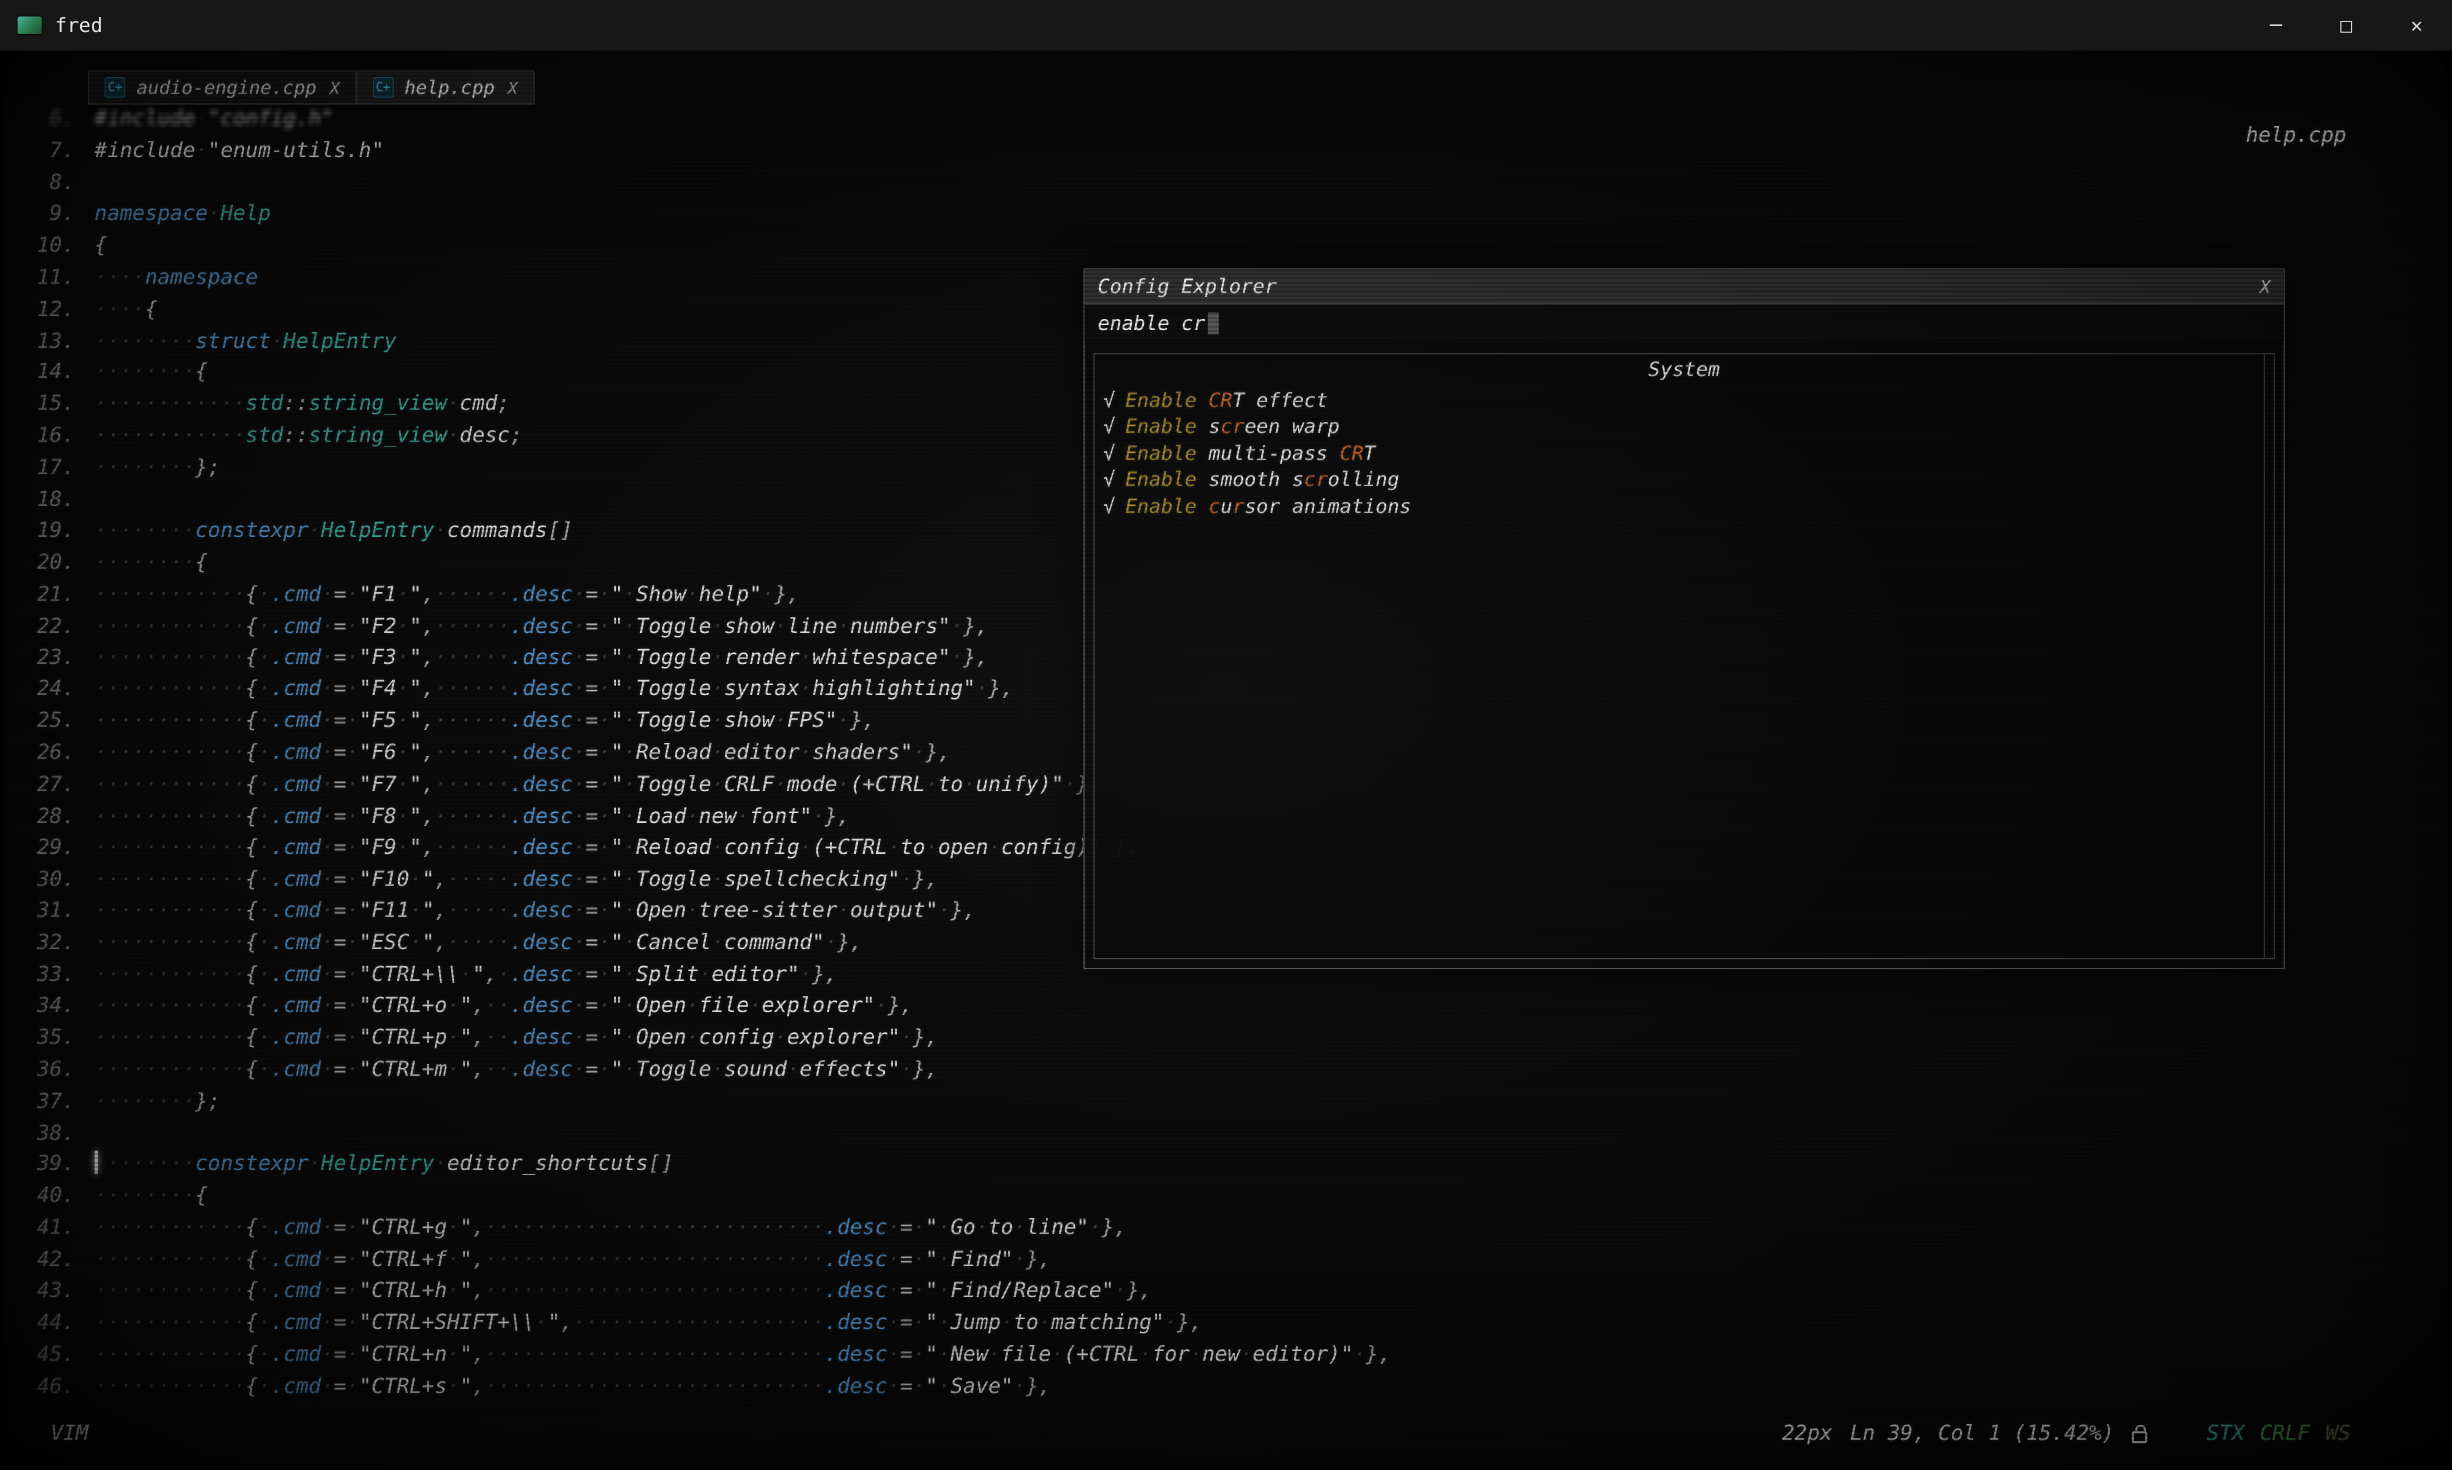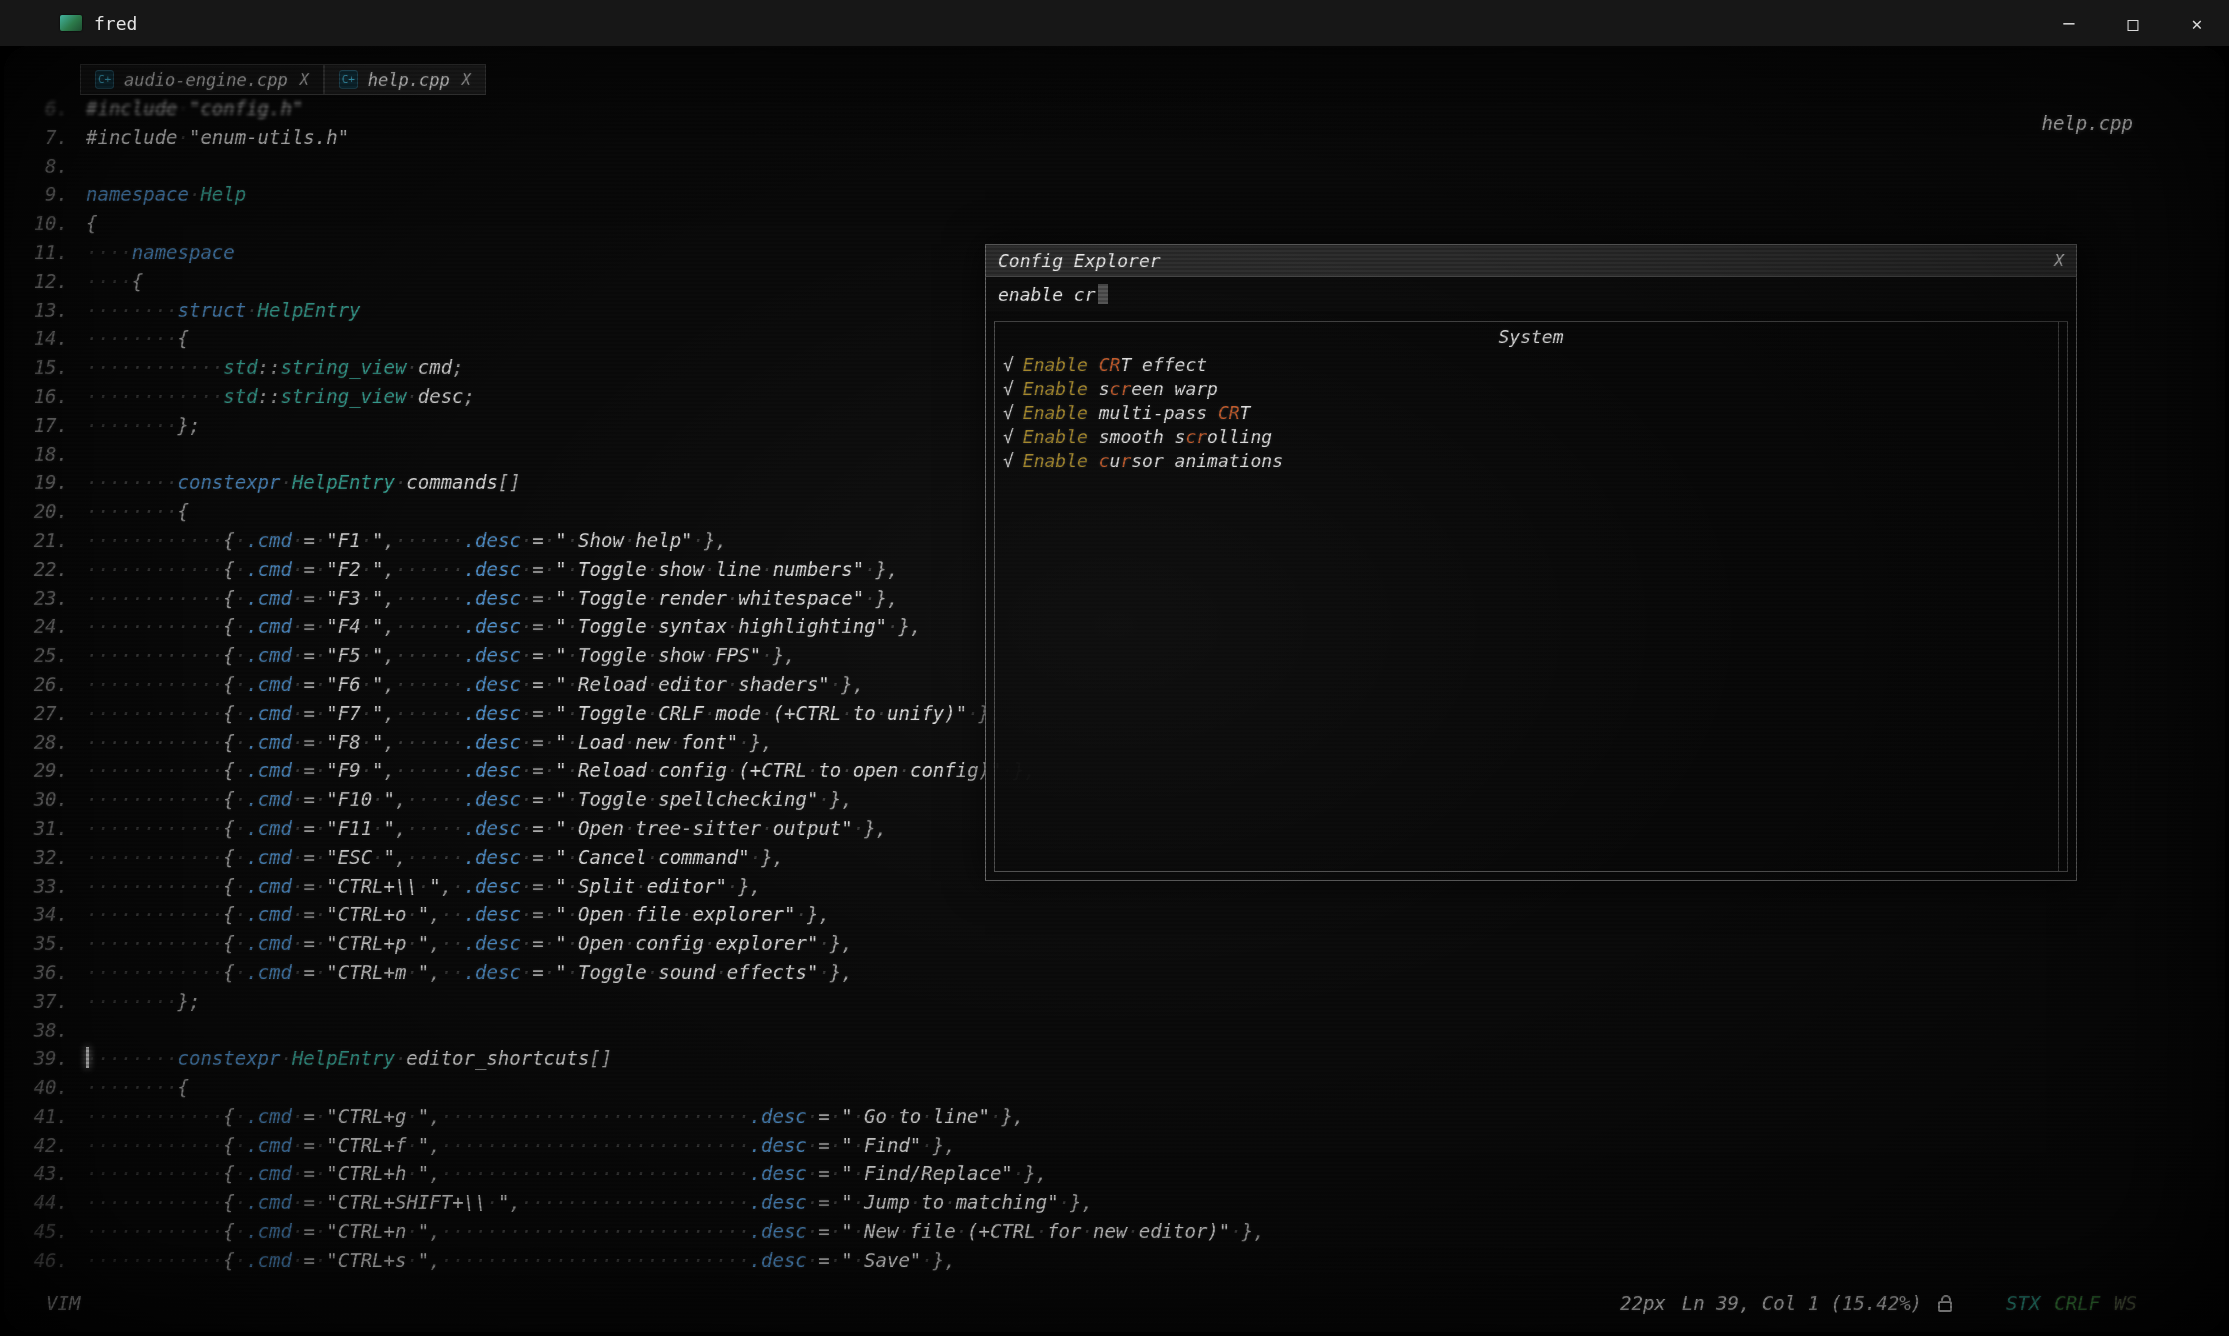--- a/index.html
+++ b/index.html
@@ -1,21 +1,21 @@
 <!DOCTYPE html>
 <html><head>
 <meta charset="utf-8">
 <style>
   * { margin:0; padding:0; box-sizing:border-box; }
   html,body { width:2229px; height:1336px; background:#000; overflow:hidden;
               font-family:"DejaVu Sans Mono", monospace; }
 
   
   .titlebar { position:absolute; top:0; left:0; right:0; height:46px;
-              background:#171717; display:flex; align-items:center; z-index:60;padding-left:44px; }
+              background:#171717; display:flex; align-items:center; z-index:60; }
   .app-icon { width:22px; height:16px; margin-left:16px; border-radius:2px;
               background:linear-gradient(135deg,#43b3a0 0%,#2c7a4a 55%,#1e4d30 100%);
               box-shadow:0 0 2px #000; }
   .app-title { margin-left:12px; font-size:18px; color:#e3e3e3; }
   .win-controls { margin-left:auto; display:flex; height:100%; }
   .win-btn { width:64px; display:flex; align-items:center; justify-content:center;
              color:#d8d8d8; font-size:18px; cursor:default; }
 
   
   .screen { position:absolute; top:46px; left:4px; right:4px; bottom:4px;

